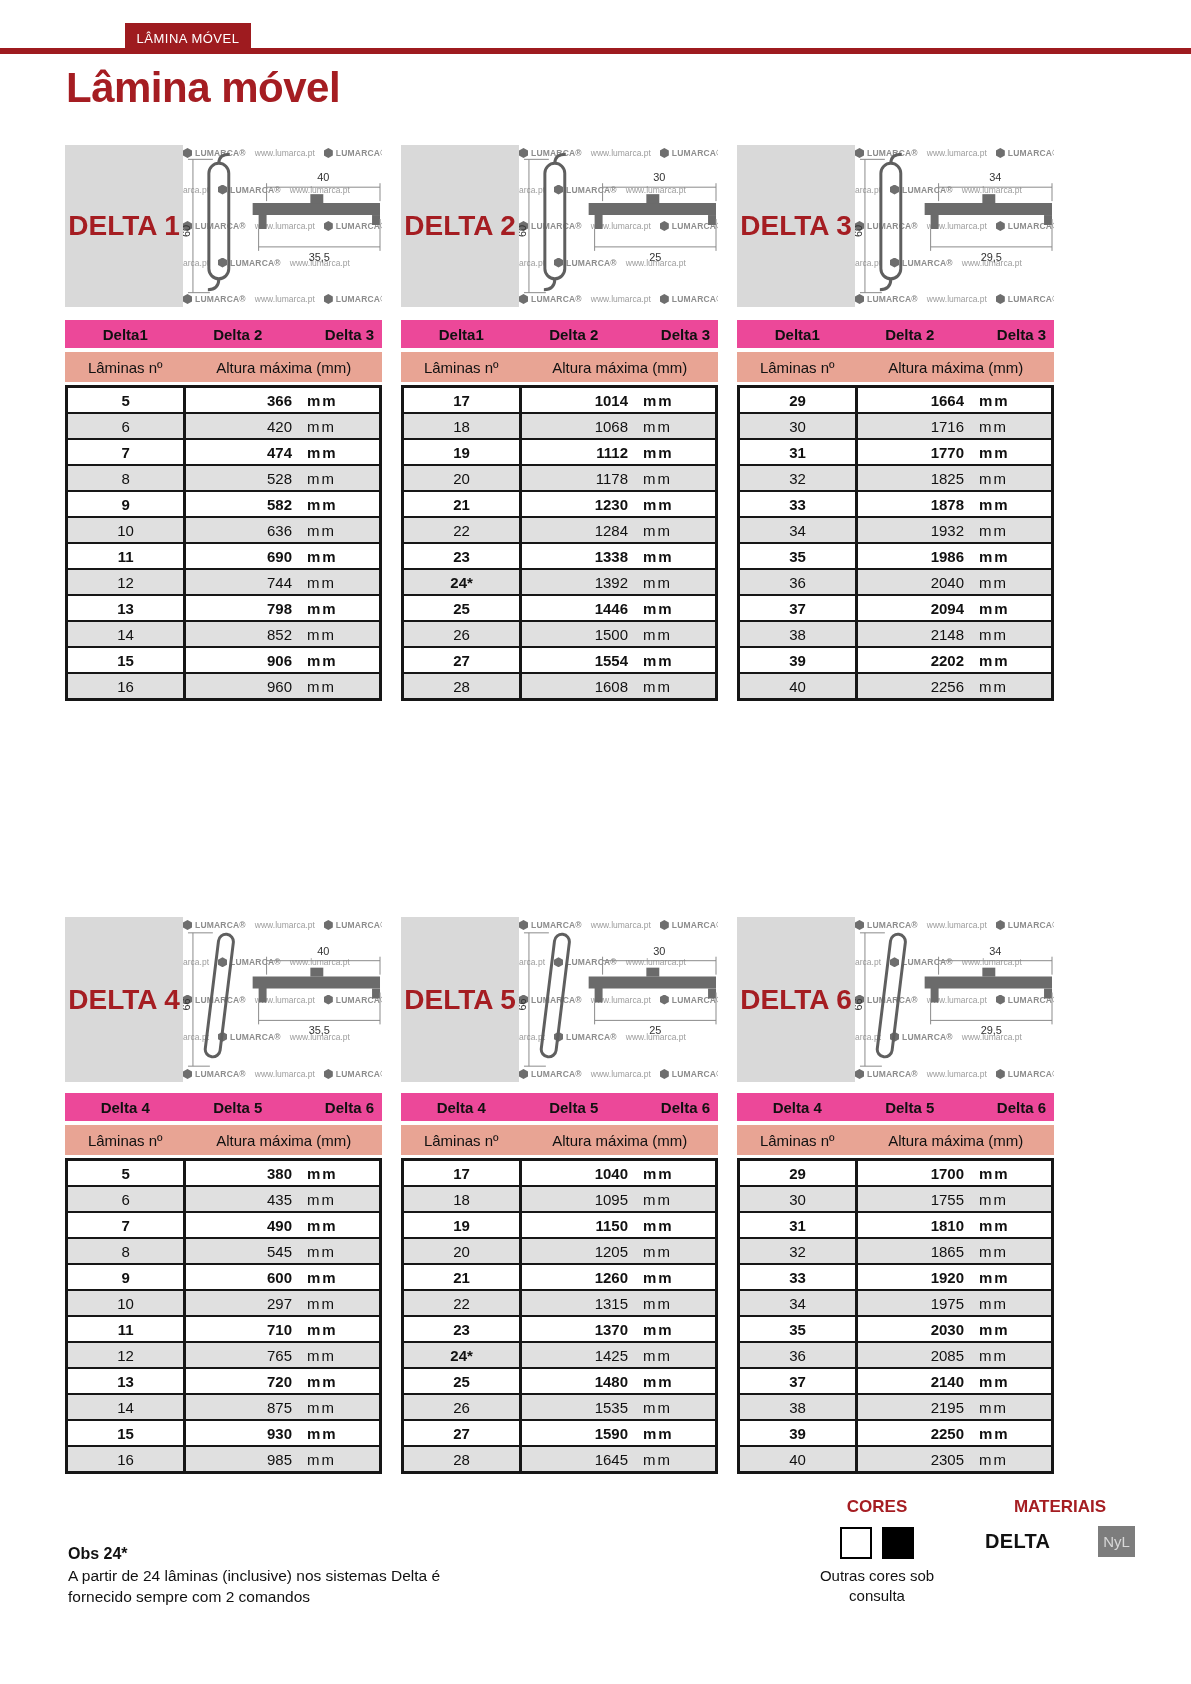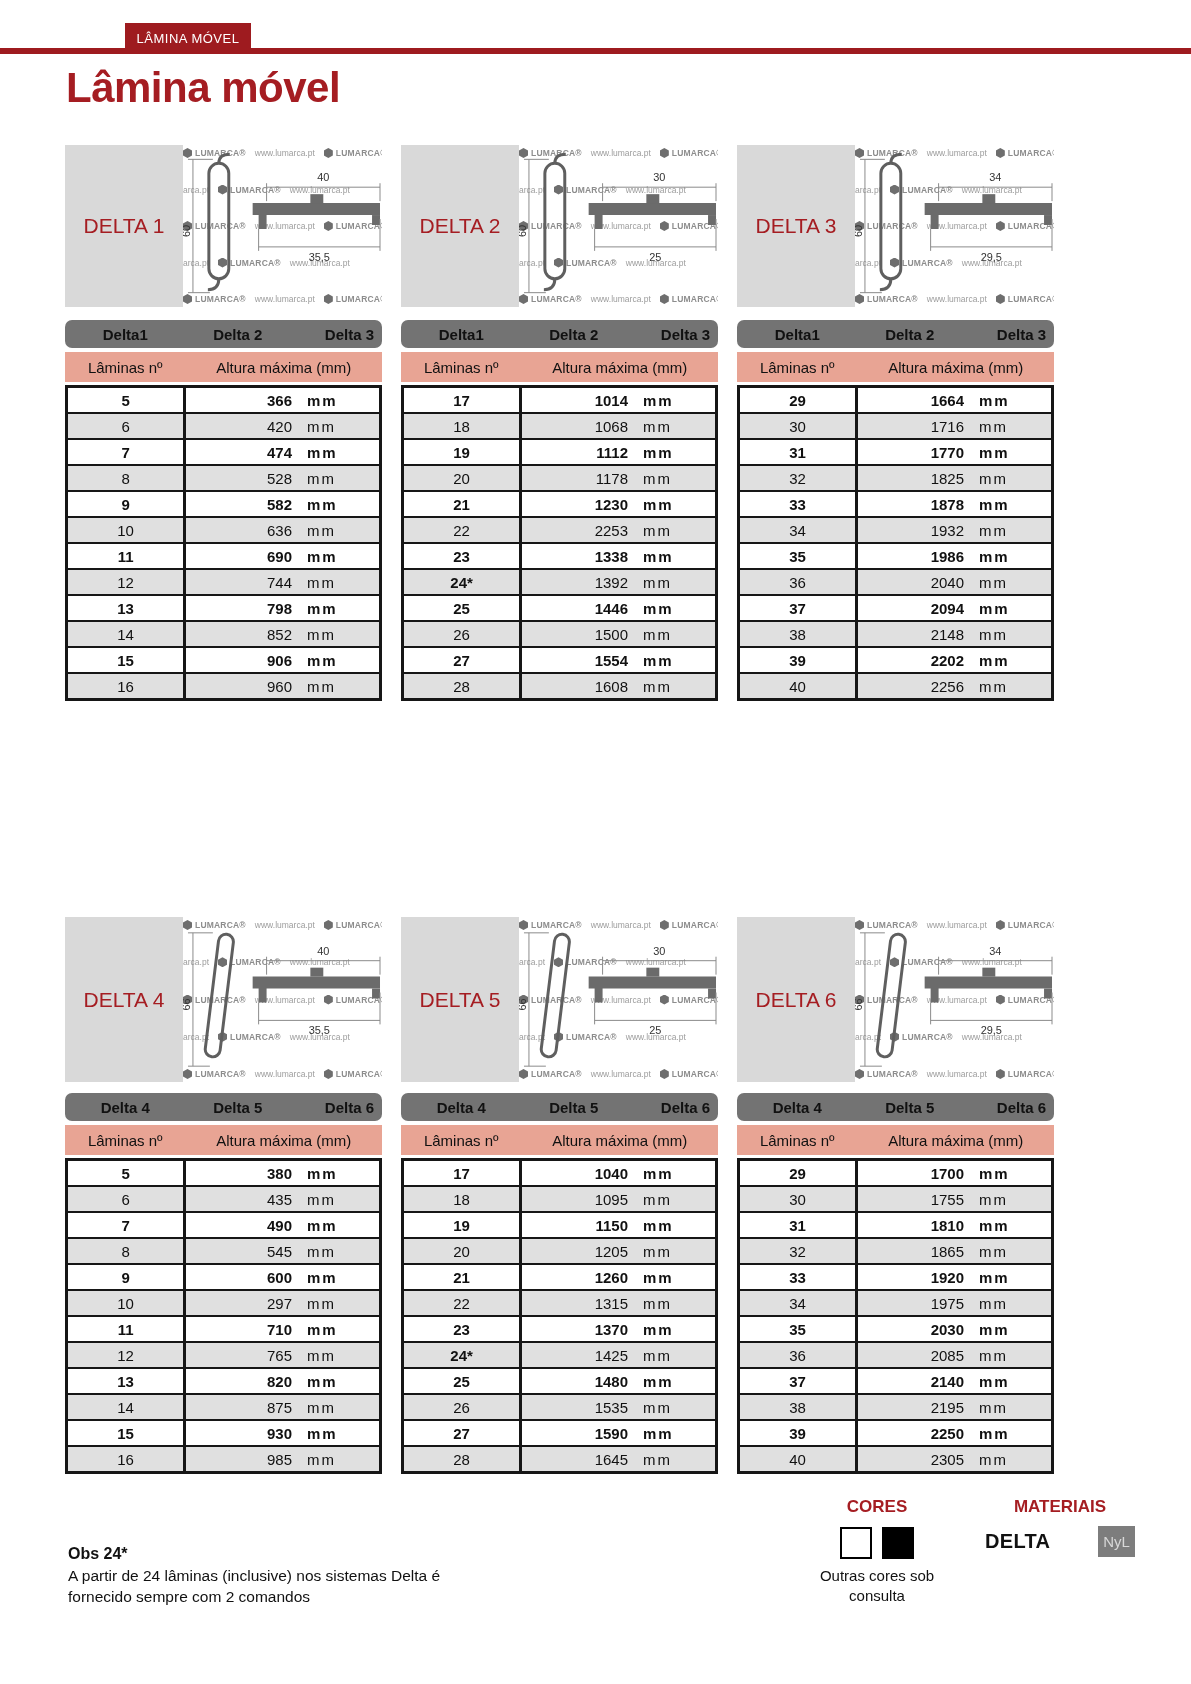--- a/index.html
+++ b/index.html
@@ -15,38 +15,38 @@
   .page-title{position:absolute;left:66px;top:64px;margin:0;font-size:42px;font-weight:bold;
     color:#a51d22;letter-spacing:-.5px;}
   
   .blocks-row{position:absolute;left:65px;display:flex;gap:19px;}
   #row-0{top:145px;}
   #row-1{top:855px;}
   .block{width:317px;}
   .strip{height:162px;display:flex;margin-bottom:13px;}
   .block.low .strip{margin-top:62px;height:165px;margin-bottom:11px;}
   .delta-box{width:118px;flex:none;background:#d9d9d9;display:flex;align-items:center;justify-content:center;}
-  .delta-label{color:#a51d22;font-weight:normal;font-size:21px;white-space:nowrap;}
+  .delta-label{color:#a51d22;font-weight:bold;font-size:28px;white-space:nowrap;}
   .draw-area{flex:1;position:relative;overflow:hidden;background:#fff;}
   
   .wm{position:absolute;inset:0;display:flex;flex-direction:column;justify-content:space-between;padding:3px 0;}
   .wm-row{display:flex;gap:9px;align-items:center;white-space:nowrap;}
   .wm-row.off{margin-left:-34px;}
   .wm-item{display:inline-flex;align-items:center;gap:3px;font-size:8.5px;color:#9d9d9d;flex:none;}
   .wm-brand-txt{font-weight:bold;color:#8d8d8d;letter-spacing:.2px;}
   .hex{width:9px;height:10px;background:#6e6e6e;flex:none;
     clip-path:polygon(50% 0,100% 25%,100% 75%,50% 100%,0 75%,0 25%);}
   
   svg.draw{position:absolute;inset:0;width:100%;height:100%;}
   .dimline line{stroke:#8a8a8a;stroke-width:1;}
   .profile-stadium rect,.profile-stadium path,.profile-blade rect{fill:none;stroke:#5f5f5f;stroke-width:3;}
   .cross .solid{fill:#6b6b6b;}
   text.dim{font-size:11px;fill:#333;font-family:"Liberation Sans",sans-serif;}
   
-  .tabs-row{height:28px;background:#737373;display:flex;align-items:center;font-size:15px;font-weight:bold;border-radius:7px;}
+  .tabs-row{height:28px;background:#ec4899;display:flex;align-items:center;font-size:15px;font-weight:bold;}
   .tabs-row .t1{width:38%;text-align:center;}
   .tabs-row .t2{width:33%;text-align:center;}
   .tabs-row .t3{flex:1;text-align:right;padding-right:8px;}
   .sub-row{height:30px;background:#e8a494;display:flex;align-items:center;font-size:15px;margin:4px 0 3px;}
   .sub-row .sc1{width:38%;text-align:center;}
   .sub-row .sc2{flex:1;text-align:center;}
   
   .table{border:3px solid #161616;}
   .trow{display:flex;align-items:stretch;height:24px;border-bottom:2px solid #161616;font-size:15px;}
   .trow:last-child{border-bottom:none;}
@@ -402,21 +402,21 @@
           <div class="trow light">
             <div class="c-num">21</div>
             <div class="c-val">
               <span class="num">1230</span>
               <span class="unit">mm</span>
             </div>
           </div>
           <div class="trow dark">
             <div class="c-num">22</div>
             <div class="c-val">
-              <span class="num">2253</span>
+              <span class="num">1284</span>
               <span class="unit">mm</span>
             </div>
           </div>
           <div class="trow light">
             <div class="c-num">23</div>
             <div class="c-val">
               <span class="num">1338</span>
               <span class="unit">mm</span>
             </div>
           </div>
@@ -798,21 +798,21 @@
           <div class="trow dark">
             <div class="c-num">12</div>
             <div class="c-val">
               <span class="num">765</span>
               <span class="unit">mm</span>
             </div>
           </div>
           <div class="trow light">
             <div class="c-num">13</div>
             <div class="c-val">
-              <span class="num">820</span>
+              <span class="num">720</span>
               <span class="unit">mm</span>
             </div>
           </div>
           <div class="trow dark">
             <div class="c-num">14</div>
             <div class="c-val">
               <span class="num">875</span>
               <span class="unit">mm</span>
             </div>
           </div>

